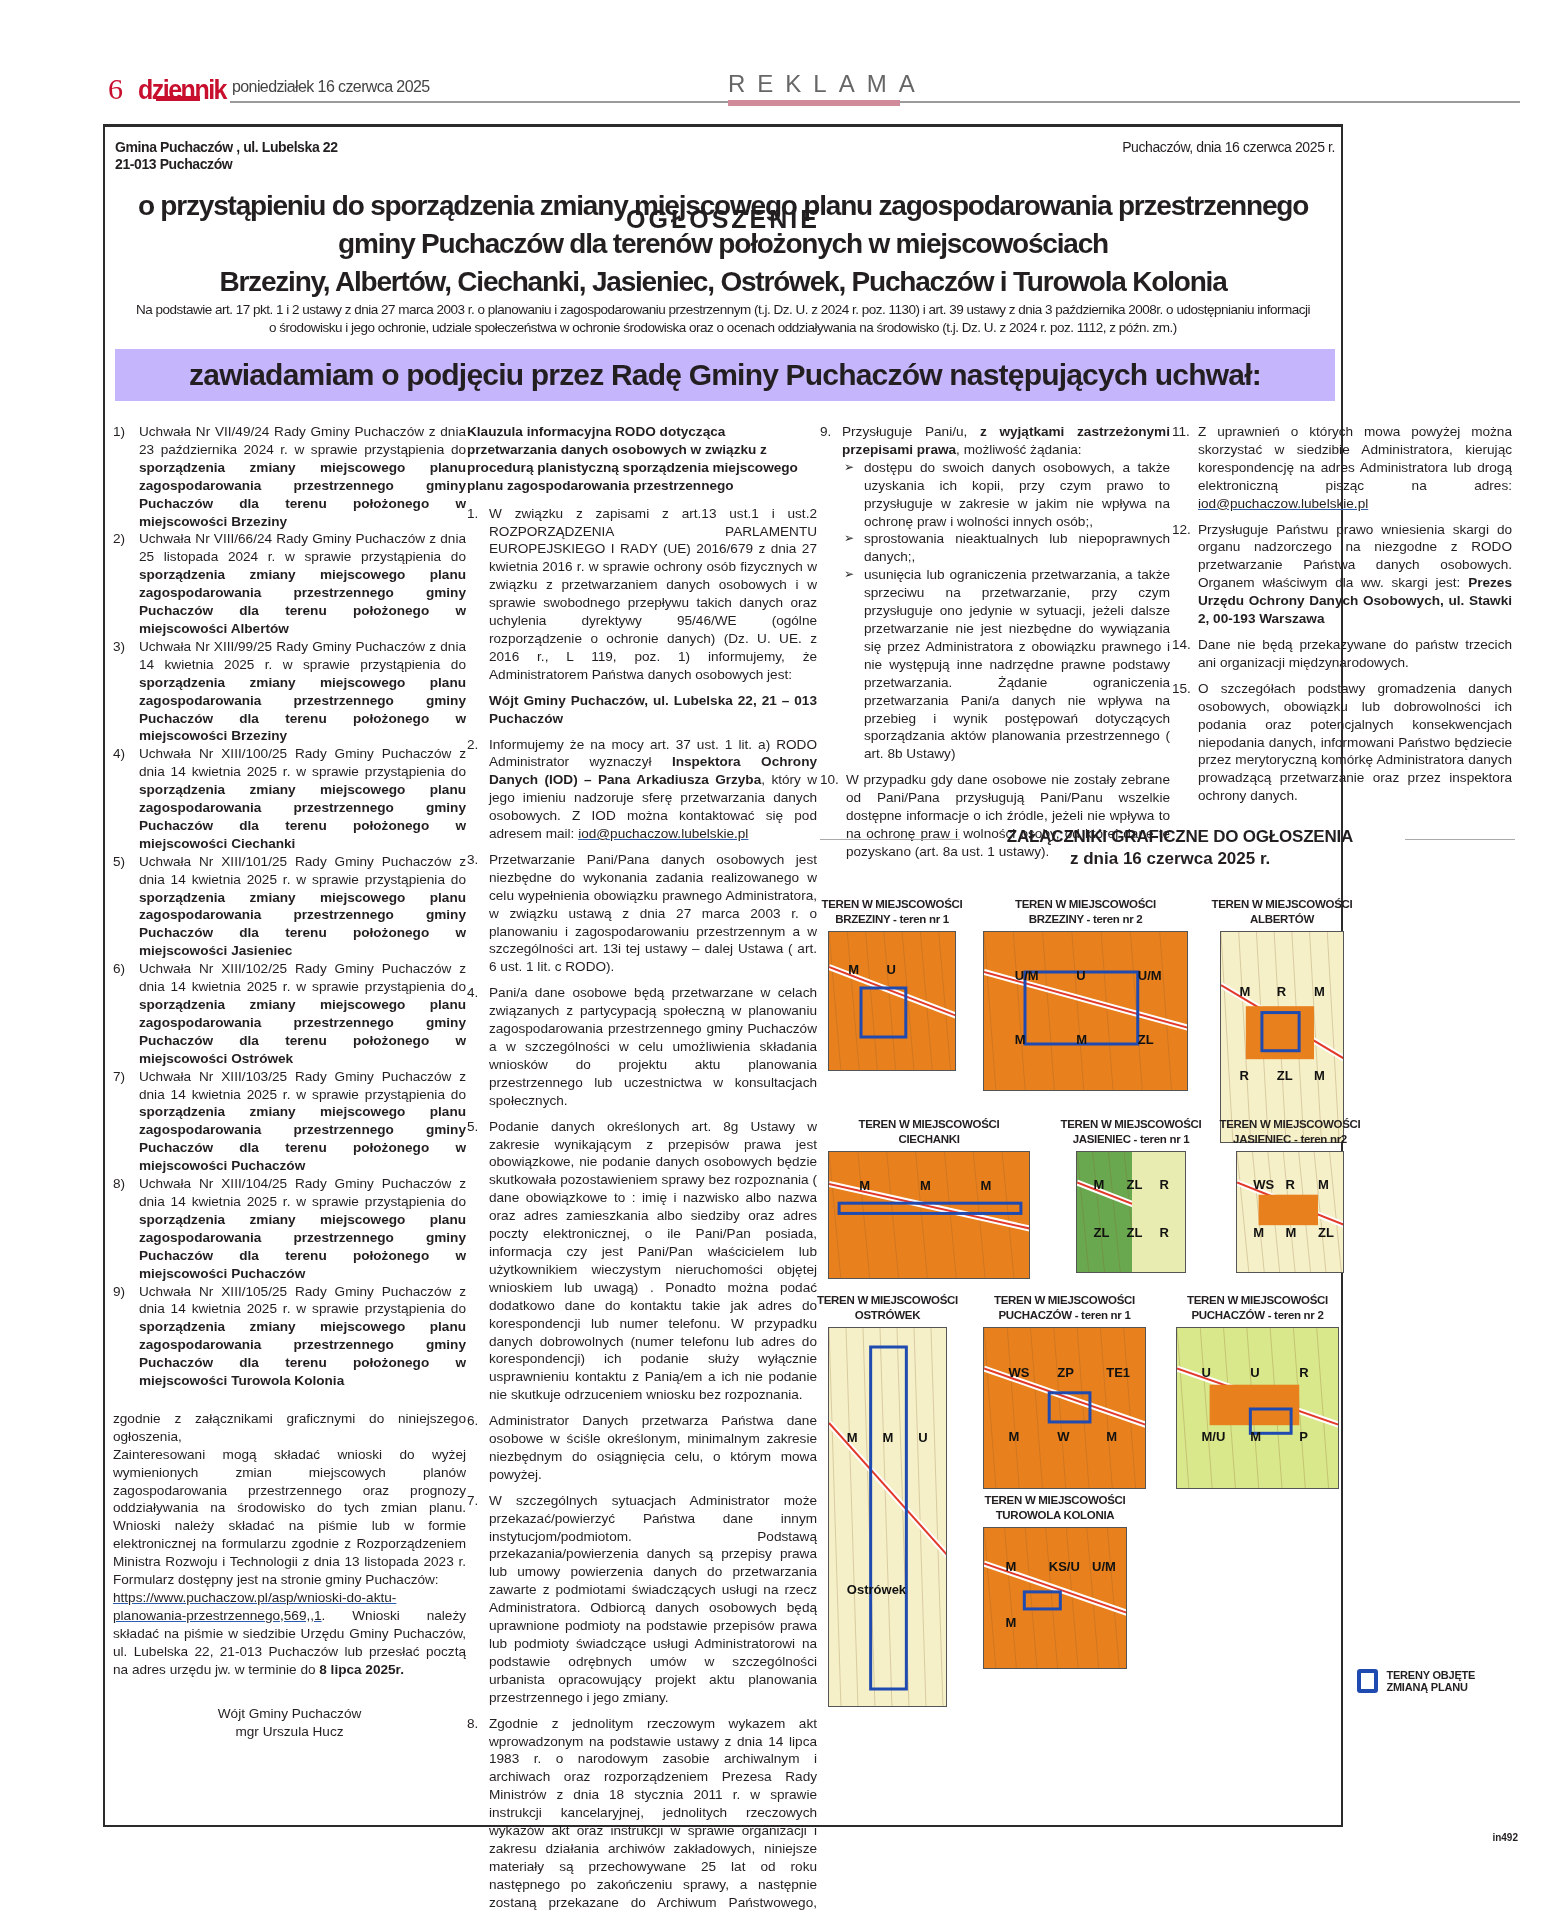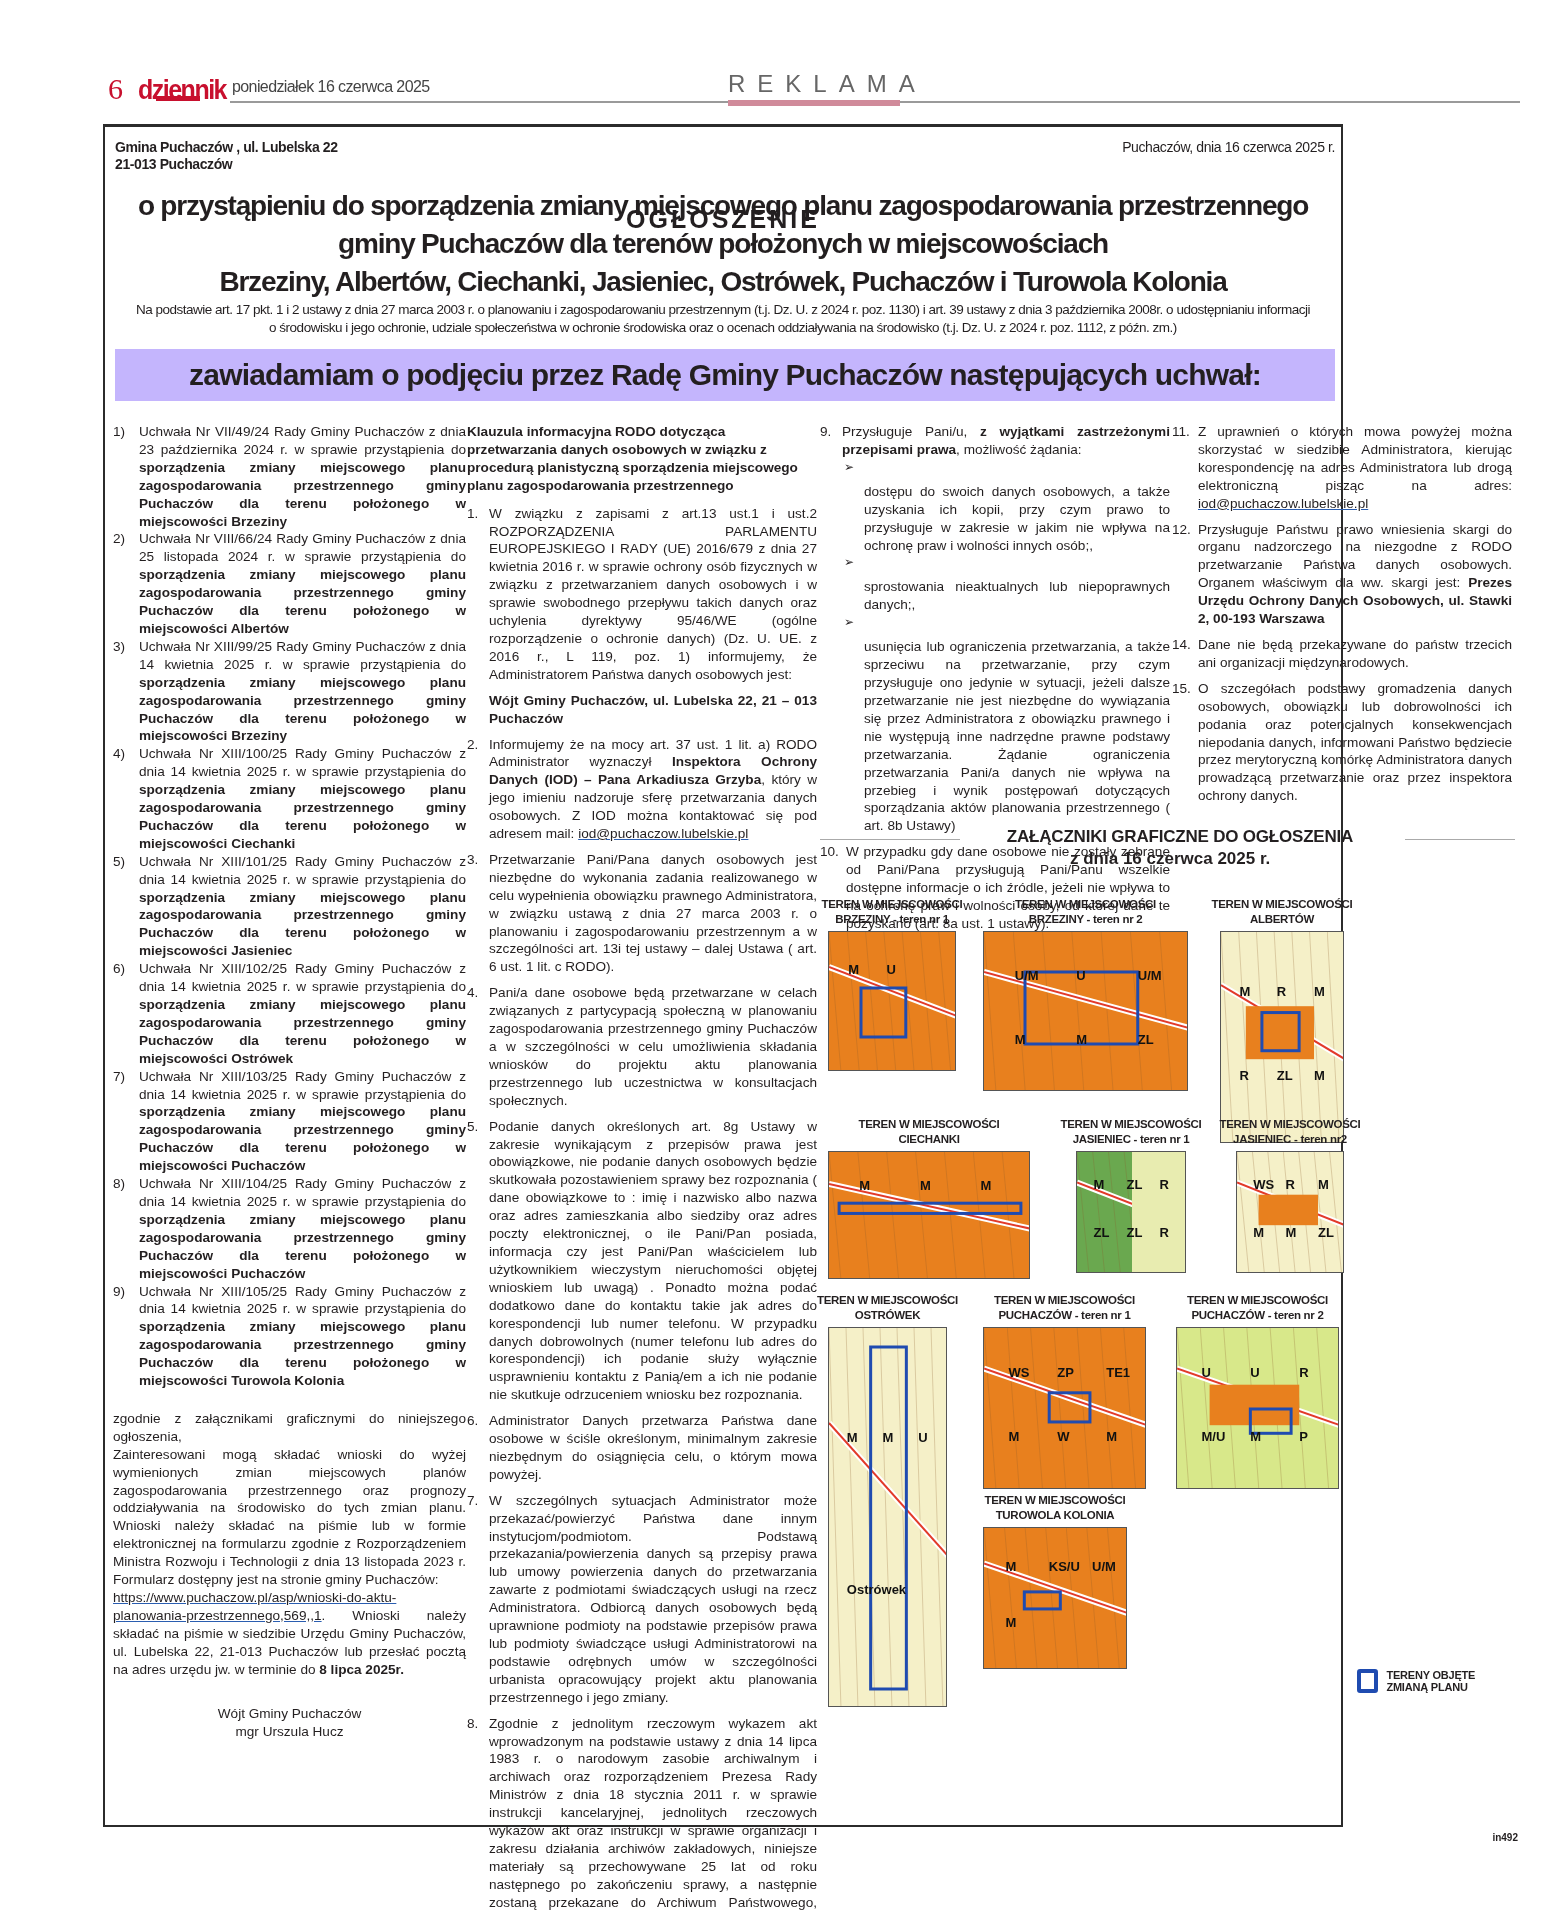--- a/index.html
+++ b/index.html
@@ -43,21 +43,21 @@
 
   .rodo-head { font-weight: bold; margin-bottom: 10px; }
   .rodo-item { display: flex; margin-bottom: 8px; text-align: justify; }
   .rodo-num { width: 22px; flex: none; }
   .rodo-num.wide { width: 26px; }
   .rodo-body { flex: 1; }
   .rodo-sub { margin-top: 8px; font-weight: bold; }
   .bullets { margin-top: 0; }
   .bullet { display: flex; }
   .bullet-icon { width: 22px; flex: none; padding-left: 2px; font-size: 12px; }
-  .bullet-body { flex: 1; text-align: justify; margin-top: 24px; }
+  .bullet-body { flex: 1; text-align: justify; }
 
   
   .attach { position: absolute; left: 715px; top: 700px; width: 695px; height: 995px; }
   .attach-rule { position: absolute; top: 12px; height: 1px; background: #aaa; }
   .attach-title { position: absolute; left: 150px; width: 420px; top: 0; text-align: center; font-size: 17px; font-weight: bold; letter-spacing: -0.2px; }
   .attach-sub { position: absolute; left: 250px; width: 320px; top: 22px; font-size: 17px; font-weight: bold; }
   .map { position: absolute; }
   .map-cap { position: absolute; left: -40px; right: -40px; text-align: center; font-size: 11.5px; font-weight: bold; line-height: 15px; letter-spacing: -0.3px; }
   .map-img { position: absolute; left: 0; top: 34px; border: 1px solid #555; overflow: hidden; }
   .map-img svg { display: block; }

